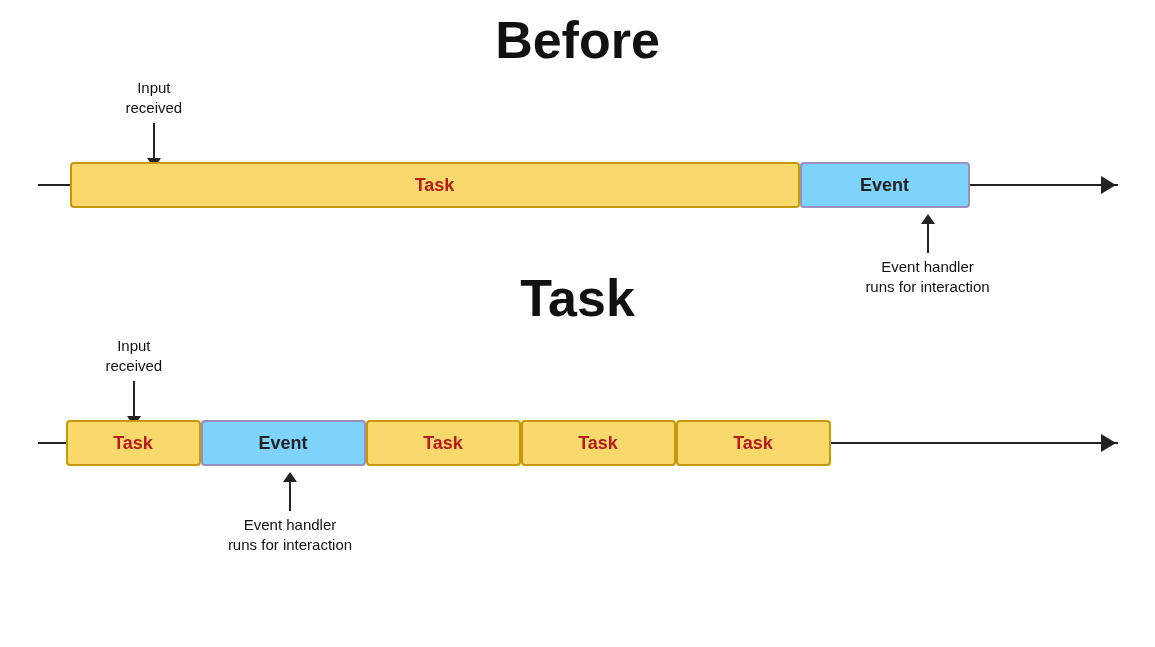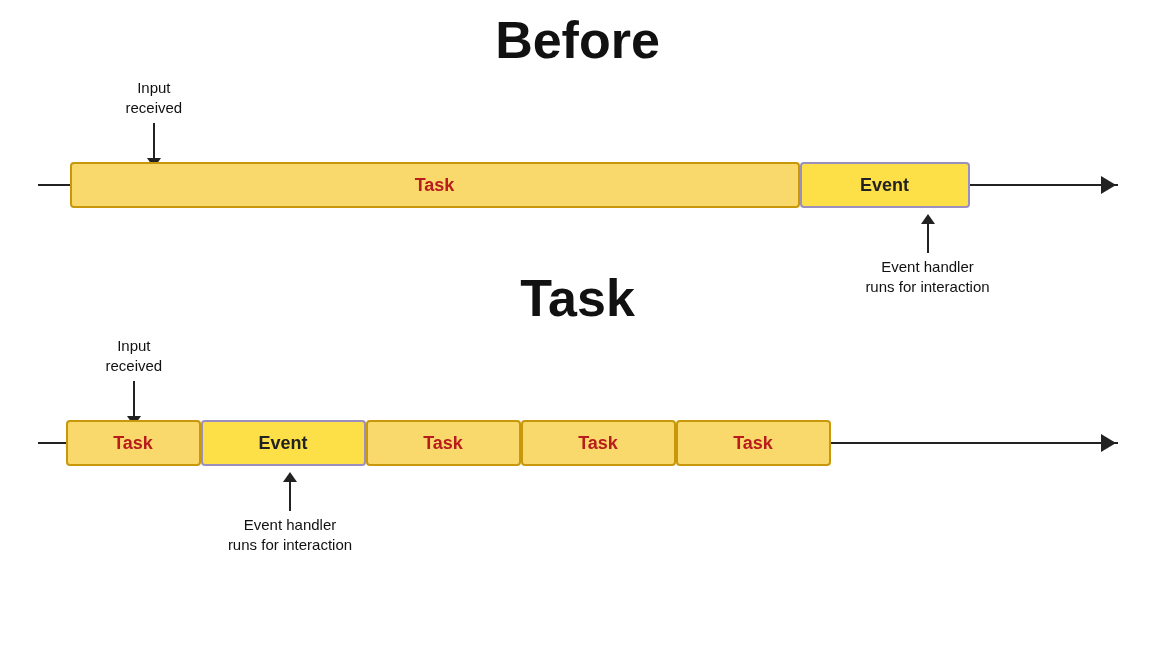--- a/index.html
+++ b/index.html
@@ -53,21 +53,21 @@
       height: 46px;
     }
 
     .event-box {
       position: relative;
       z-index: 1;
       display: flex;
       align-items: center;
       justify-content: center;
       border: 2.5px solid #9b8fc0;
-      background: #fde047;
+      background: #7dd3fc;
       font-size: 18px;
       font-weight: 600;
       color: #222;
       border-radius: 4px;
       height: 46px;
     }
 
     .before-task {
       position: absolute;
       left: 32px;

